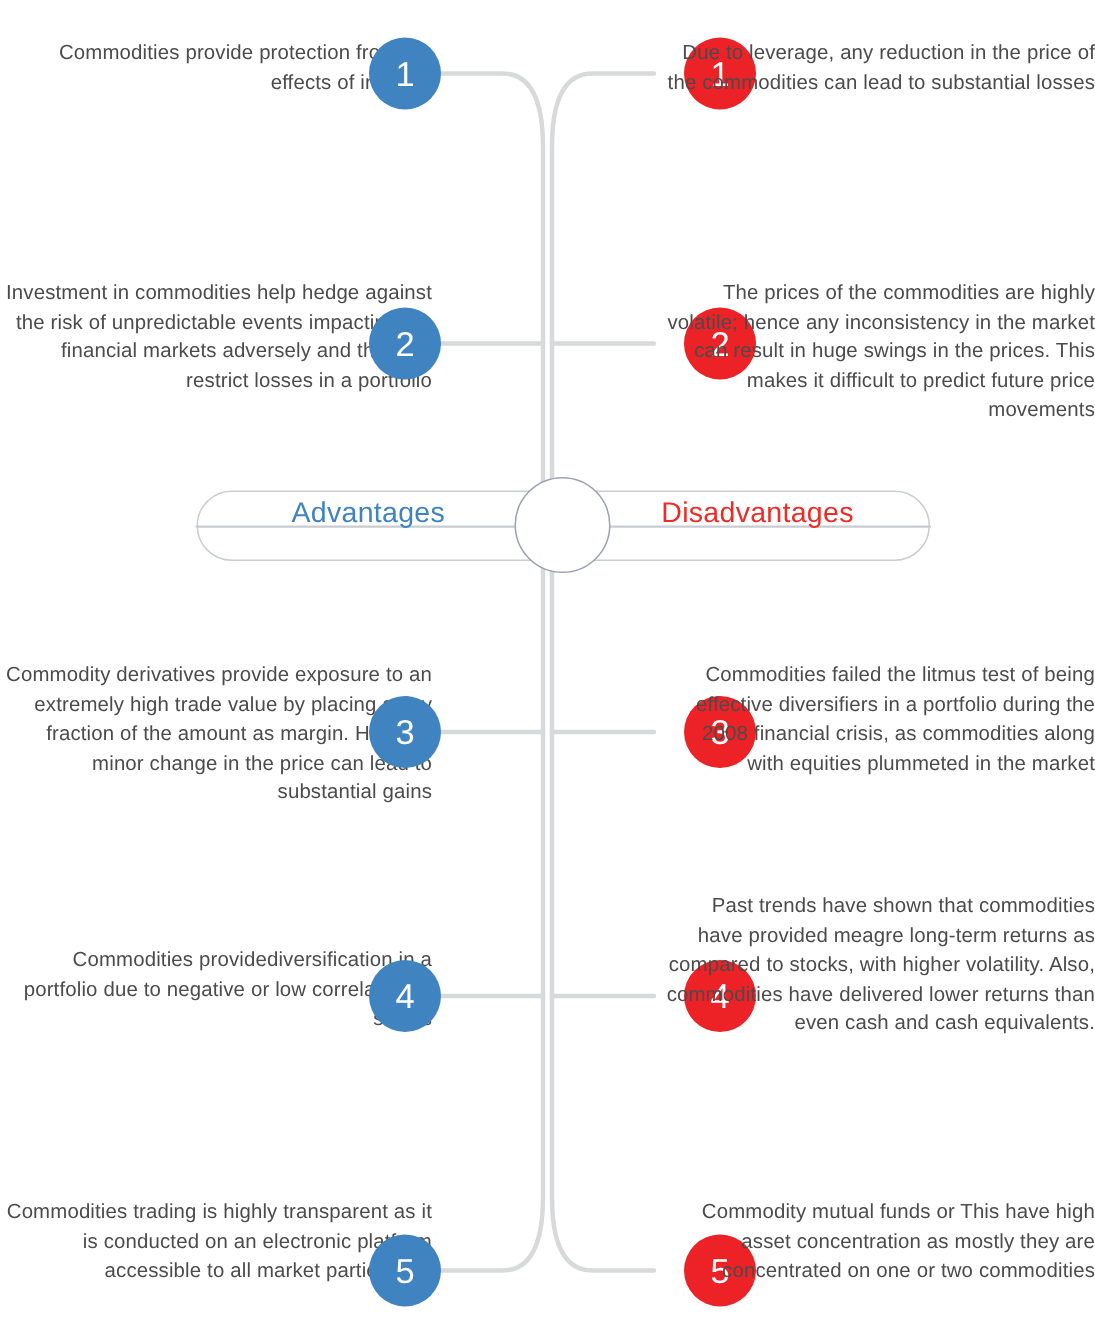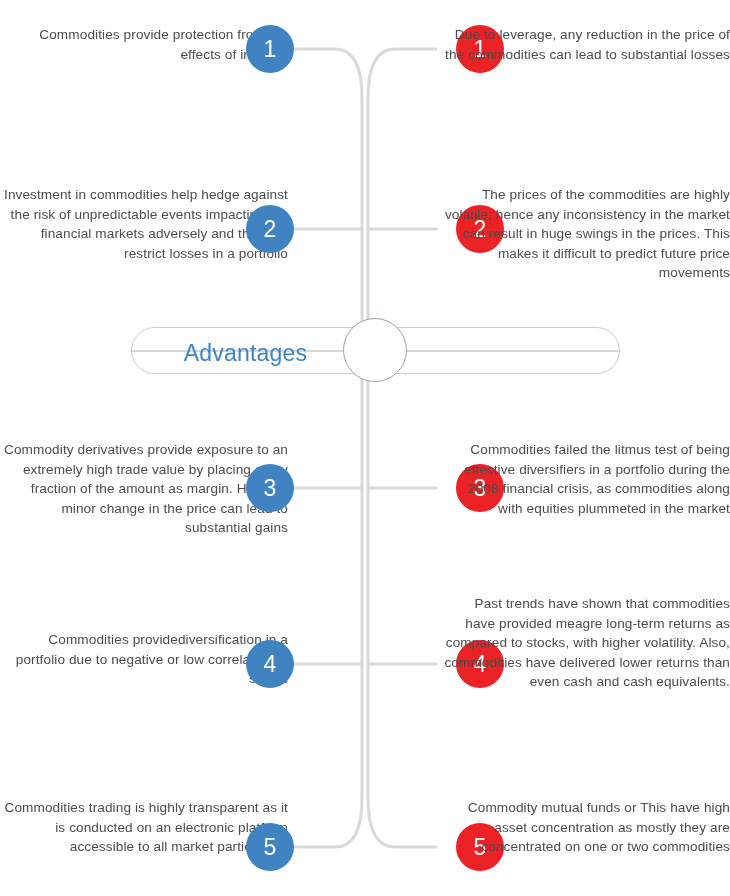--- a/index.html
+++ b/index.html
@@ -69,22 +69,22 @@
     top: 327px;
     width: 489px;
     height: 47px;
     box-sizing: border-box;
     border: 1px solid #c9ccd1;
     border-radius: 24px;
     background: transparent;
   }
   #label-advantages, #label-disadvantages {
     position: absolute;
-    top: 338px;
-    font-size: 23px;
+    top: 328px;
+    font-size: 19px;
     line-height: 30px;
     letter-spacing: 0.2px;
   }
   #label-advantages {
     left: 131px;
     width: 229px;
     text-align: center;
     color: #3f83c1;
   }
   #label-disadvantages {
@@ -148,20 +148,21 @@
     </div>
     <div class="bullet blue" style="top:20px;">2</div>
     <div class="bullet red" style="top:20px;">2</div>
     <div class="side right">
       <div class="desc">The prices of the commodities are highly volatile; hence any inconsistency in the market can result in huge swings in the prices. This makes it difficult to predict future price movements</div>
     </div>
   </div>
 
   <div id="center-pill"></div>
   <div id="label-advantages">Advantages</div>
+  <div id="label-disadvantages">Disadvantages</div>
   <div id="center-circle"></div>
 
   <div class="row" style="top:440px;">
     <div class="side left">
       <div class="desc">Commodity derivatives provide exposure to an extremely high trade value by placing a tiny fraction of the amount as margin. Hence a minor change in the price can lead to substantial gains</div>
     </div>
     <div class="bullet blue" style="top:24px;">3</div>
     <div class="bullet red" style="top:24px;">3</div>
     <div class="side right">
       <div class="desc">Commodities failed the litmus test of being effective diversifiers in a portfolio during the 2008 financial crisis, as commodities along with equities plummeted in the market</div>

